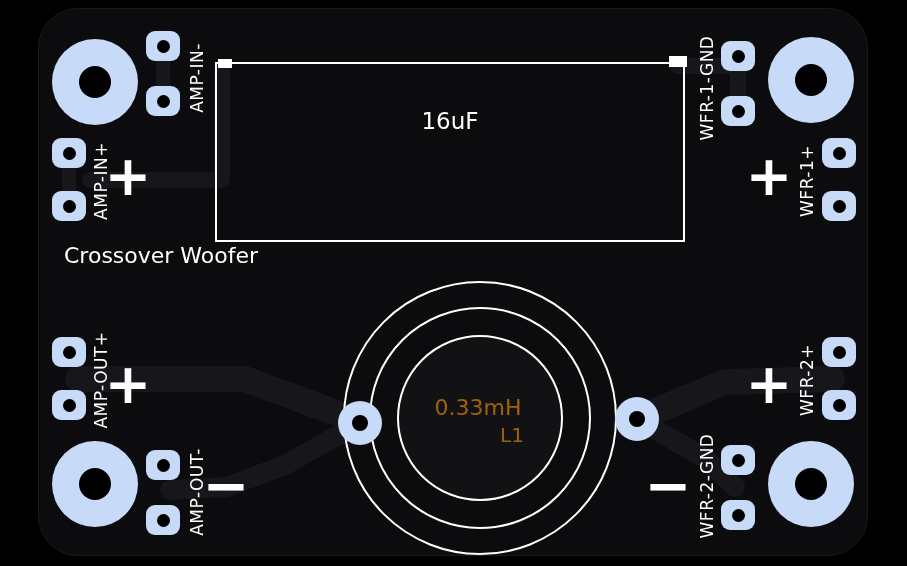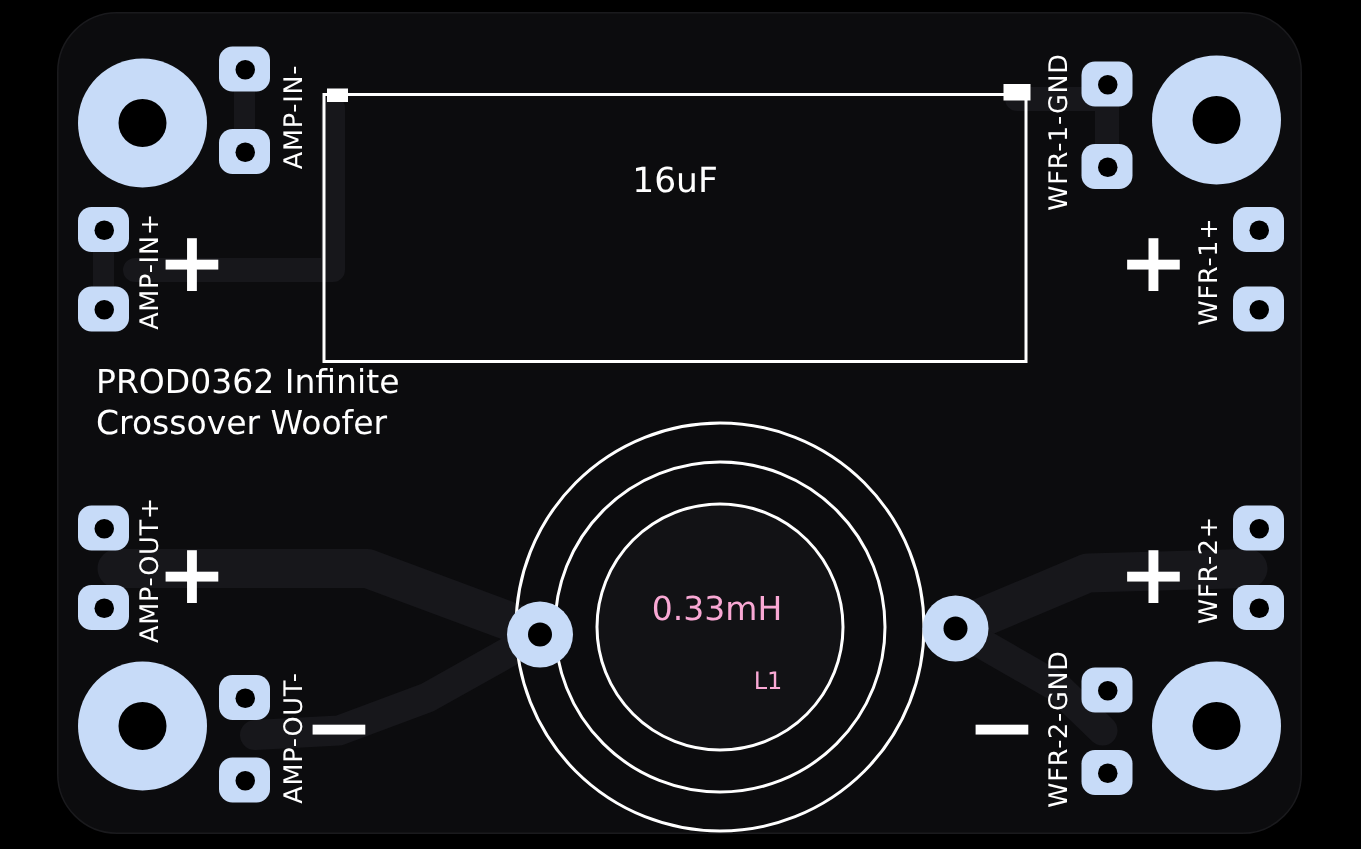--- a/index.html
+++ b/index.html
@@ -31,21 +31,21 @@
   
   .sign{position:absolute;color:#fff;font-size:56px;font-weight:bold;line-height:1;
     transform:translate(-50%,-50%);}
   
   .cap{position:absolute;left:215px;top:62px;width:470px;height:180px;
     border:2px solid #fff;box-sizing:border-box;}
   .cap-text{position:absolute;left:0;width:100%;text-align:center;color:#fff;font-size:23px;}
   .pinmark{position:absolute;background:#fff;}
   
   .ring{position:absolute;border:2px solid #fff;border-radius:50%;box-sizing:border-box;}
-  .ind-text{position:absolute;color:#f9a8d4;transform:translate(-50%,-50%);white-space:nowrap;}
+  .ind-text{position:absolute;color:#a16207;transform:translate(-50%,-50%);white-space:nowrap;}
   
   .title{position:absolute;left:64px;top:242px;color:#fff;font-size:22px;line-height:27px;}
 </style>
 </head>
 <body>
 
 <div class="canvas">
   <div class="board"></div>
 
   <svg class="traces" viewBox="0 0 907 566">
@@ -70,21 +70,21 @@
     <div class="cap-text" style="top:44px">16uF</div>
   </div>
   <div class="pinmark" style="left:218px;top:59px;width:14px;height:9px"></div>
   <div class="pinmark" style="left:669px;top:56px;width:18px;height:11px"></div>
 
   <div>
     <div class="ring" style="left:343px;top:281px;width:274px;height:274px"></div>
     <div class="ring" style="left:369px;top:307px;width:222px;height:222px"></div>
     <div class="ring" style="left:397px;top:335px;width:166px;height:166px;background:#121215"></div>
     <div class="ind-text" style="left:478px;top:407px;font-size:22px">0.33mH</div>
-    <div class="ind-text" style="left:512px;top:454px;font-size:16px">L1</div>
+    <div class="ind-text" style="left:512px;top:435px;font-size:20px">L1</div>
   </div>
   <div class="donut" style="left:338px;top:401px"></div>
   <div class="donut" style="left:615px;top:397px"></div>
 
   <div class="pad" style="left:146px;top:31px"></div>
   <div class="pad" style="left:146px;top:86px"></div>
   <div class="pad" style="left:52px;top:138px"></div>
   <div class="pad" style="left:52px;top:191px"></div>
   <div class="pad" style="left:52px;top:337px"></div>
   <div class="pad" style="left:52px;top:390px"></div>
@@ -109,16 +109,15 @@
   <div class="vlabel" style="left:707px;top:486px">WFR-2-GND</div>
 
   <div class="sign" style="left:128px;top:176px">+</div>
   <div class="sign" style="left:128px;top:384px">+</div>
   <div class="sign" style="left:226px;top:486px">−</div>
   <div class="sign" style="left:769px;top:176px">+</div>
   <div class="sign" style="left:769px;top:384px">+</div>
   <div class="sign" style="left:668px;top:486px">−</div>
 
   <div class="title">
-    <div>PROD0362 Infinite</div>
     <div>Crossover Woofer</div>
   </div>
 </div>
 
 </body></html>

